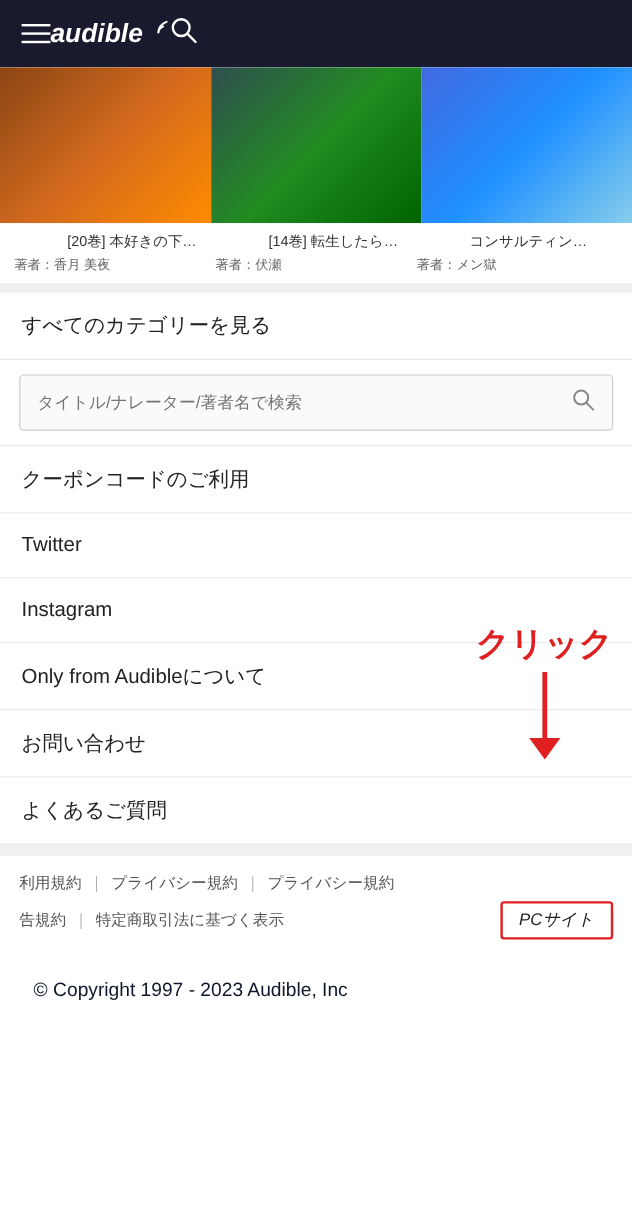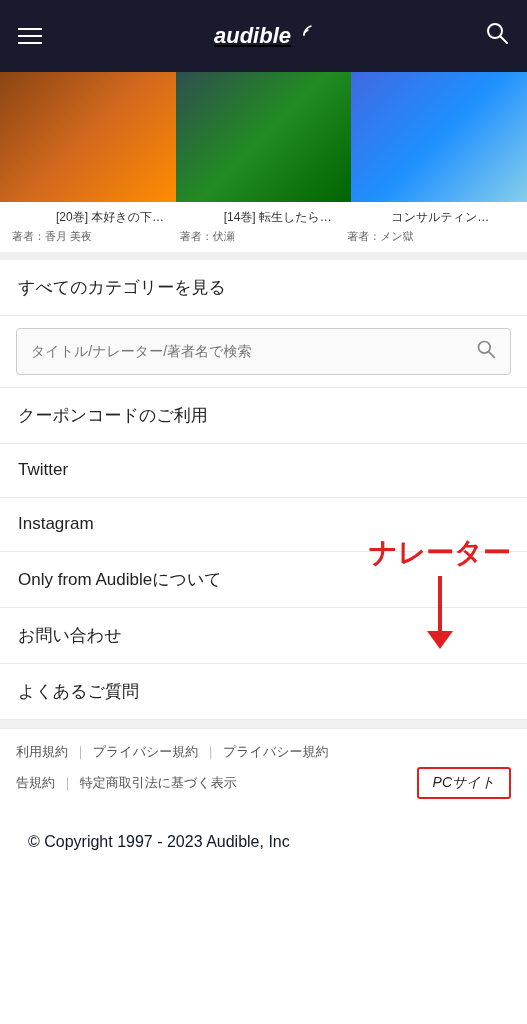--- a/index.html
+++ b/index.html
@@ -14,24 +14,22 @@
       width: 527px;
       min-height: 1024px;
       overflow-x: hidden;
     }
 
     
     .header {
       background: #1a1a2e;
       display: flex;
       align-items: center;
-      justify-content: space-between;
       padding: 14px 18px;
-      height: 72px;
-      text-decoration: underline;
+      height: 56px;
     }
 
     .header-menu-icon {
       display: flex;
       flex-direction: column;
       gap: 5px;
       cursor: pointer;
     }
 
     .header-menu-icon span {
@@ -318,21 +316,21 @@
   <span class="menu-item-label">Twitter</span>
 </div>
 
 <div class="menu-item">
   <span class="menu-item-label">Instagram</span>
 </div>
 
 <div class="menu-item" style="position: relative; overflow: visible;">
   <span class="menu-item-label">Only from Audibleについて</span>
   <div class="click-annotation" style="position: absolute; right: 16px; top: -18px; display: flex; flex-direction: column; align-items: center;">
-    <span class="click-text" style="color:#e02020; font-size:28px; font-weight:bold;">ナレーター</span>
+    <span class="click-text" style="color:#e02020; font-size:28px; font-weight:bold;">クリック</span>
     <div class="click-arrow">
       <div class="arrow-line" style="width:4px; height:55px; background:#e02020;"></div>
       <div class="arrow-head" style="width:0; height:0; border-left:13px solid transparent; border-right:13px solid transparent; border-top:18px solid #e02020;"></div>
     </div>
   </div>
 </div>
 
 <div class="menu-item">
   <span class="menu-item-label">お問い合わせ</span>
 </div>

